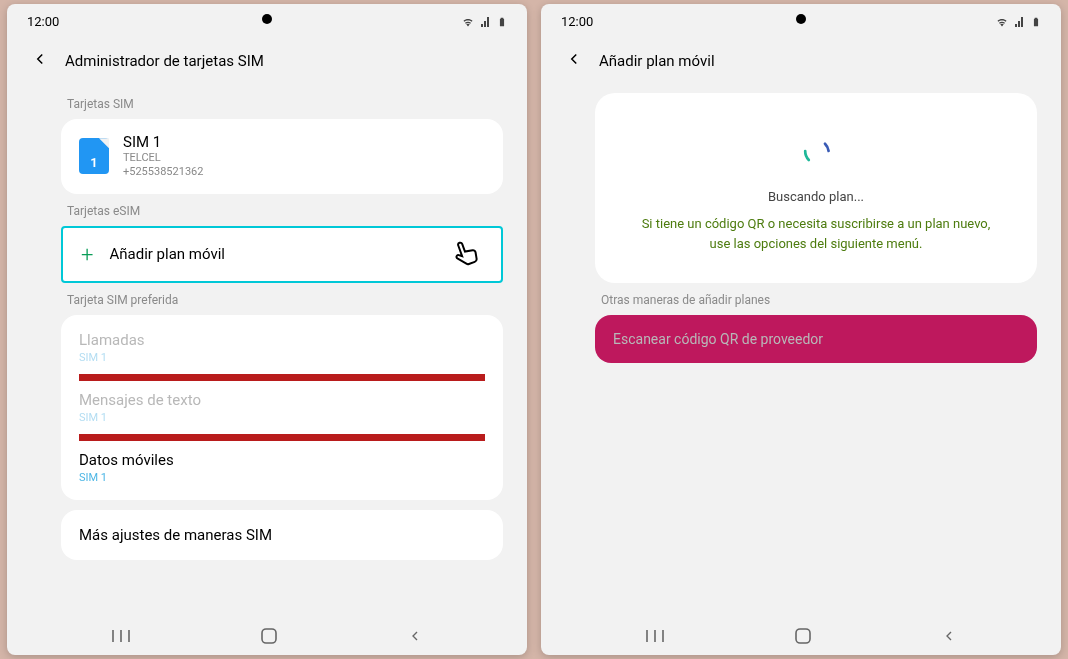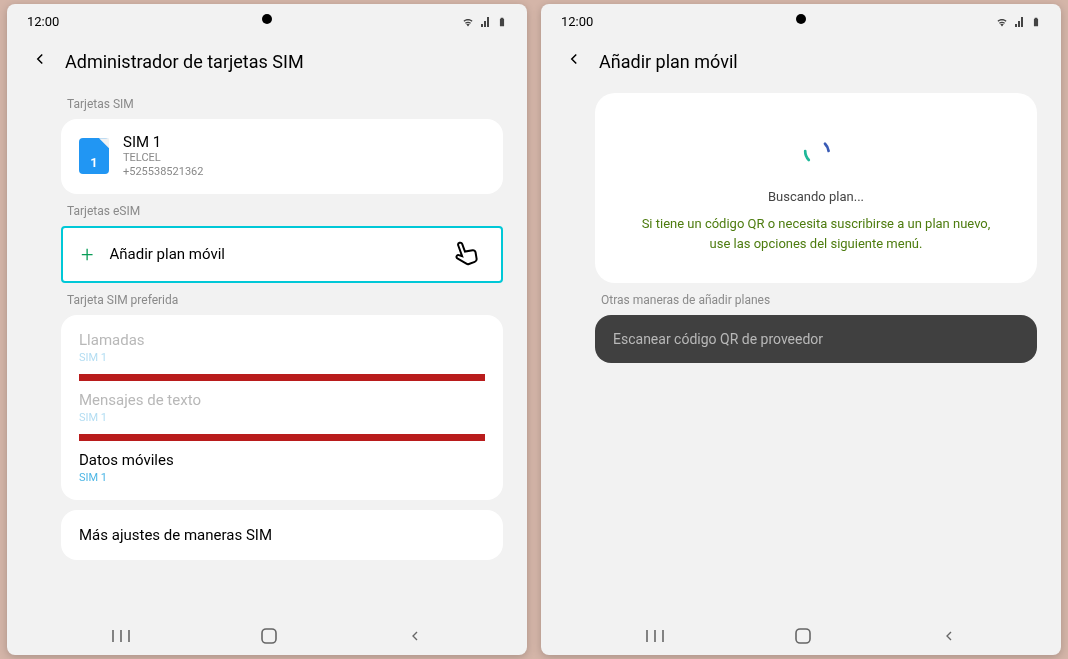--- a/index.html
+++ b/index.html
@@ -44,21 +44,21 @@
       border-radius: 50%;
     }
     .status-icons { display: flex; gap: 4px; align-items: center; }
     .header {
       display: flex;
       align-items: center;
       gap: 16px;
       padding: 14px 24px;
     }
     .back-arrow { font-size: 20px; color: #000; }
-    .header-title { font-size: 18px; color: #000; font-weight: 400; }
+    .header-title { font-size: 15px; color: #000; font-weight: 400; }
     .content {
       flex: 1;
       padding: 0 24px;
       overflow-y: auto;
       margin-left: 30px;
     }
     .section-label {
       font-size: 12px;
       color: #8a8a8a;
       margin: 10px 6px 8px;
@@ -152,21 +152,21 @@
     }
     .spinner {
       width: 36px; height: 36px;
       margin: 0 auto 20px;
       position: relative;
     }
     .spinner svg { width: 100%; height: 100%; }
     .searching-title { font-size: 13px; color: #444; margin-bottom: 10px; }
     .searching-sub { font-size: 13px; color: #4d7c0f; line-height: 1.5; padding: 0 8px; }
     .qr-card {
-      background: #404040;
+      background: #be185d;
       border-radius: 16px;
       padding: 16px 18px;
       font-size: 14px;
       color: #b8b8b8;
     }
     .signal-svg { width: 14px; height: 12px; }
     .battery-svg { width: 10px; height: 14px; }
     .wifi-svg { width: 14px; height: 12px; }
   </style>
 </head>

